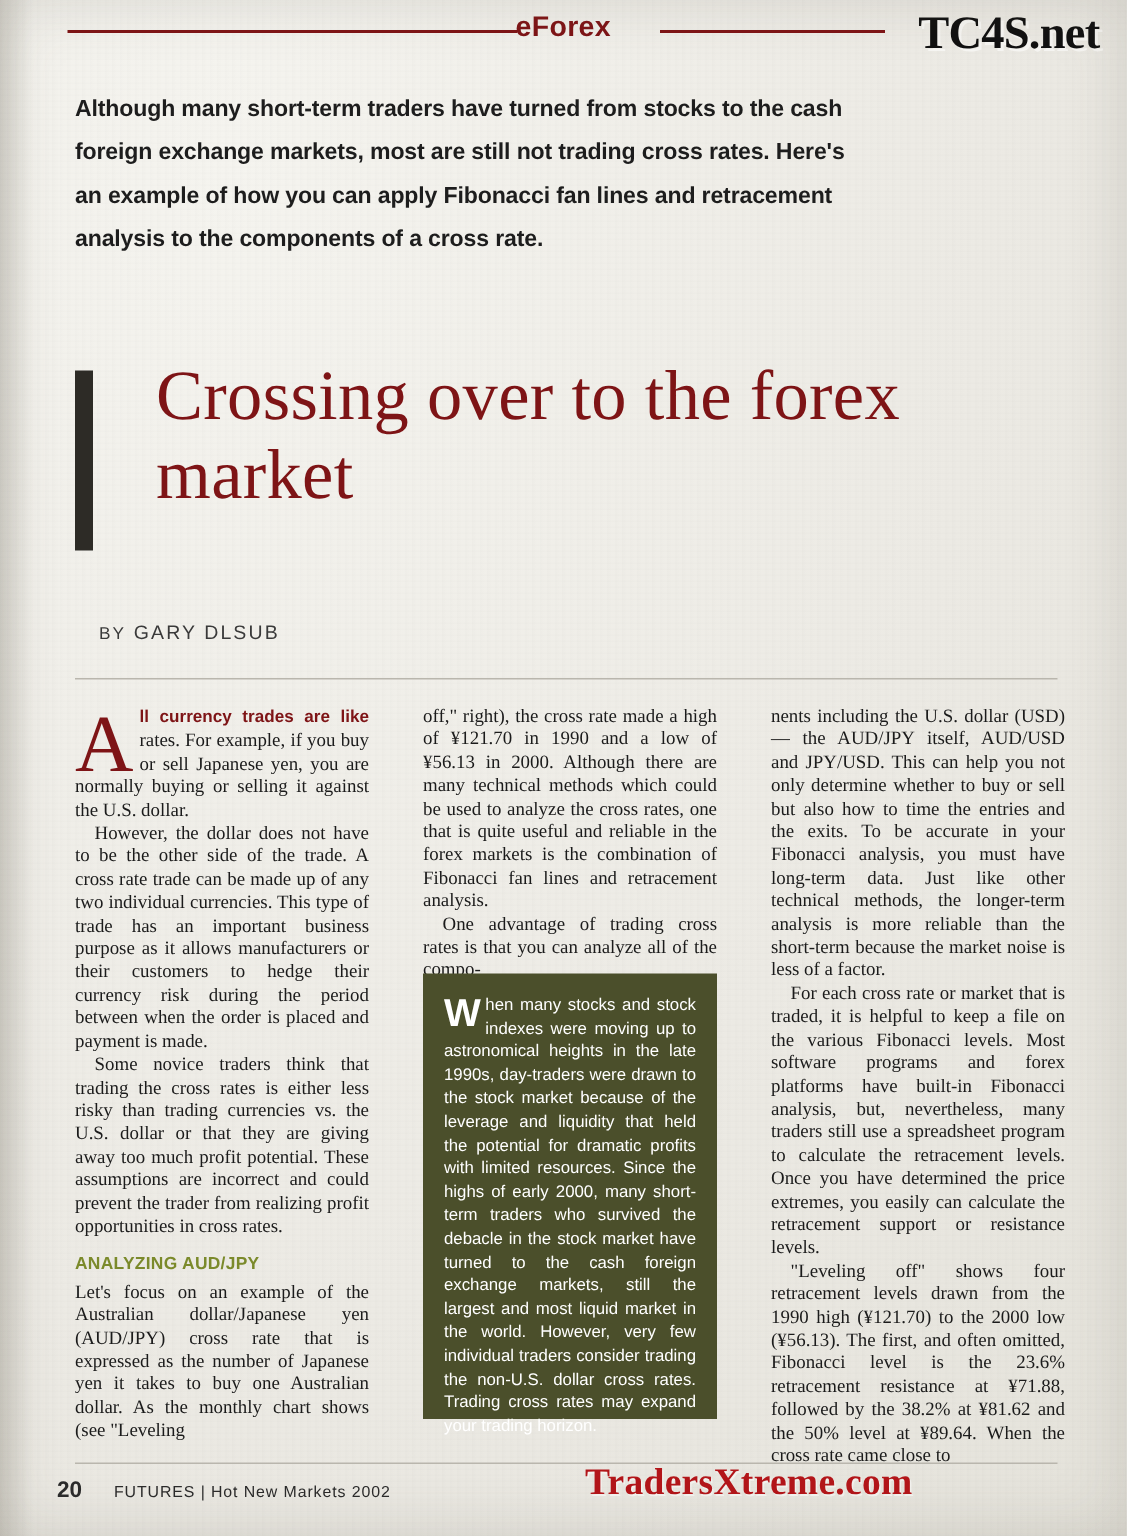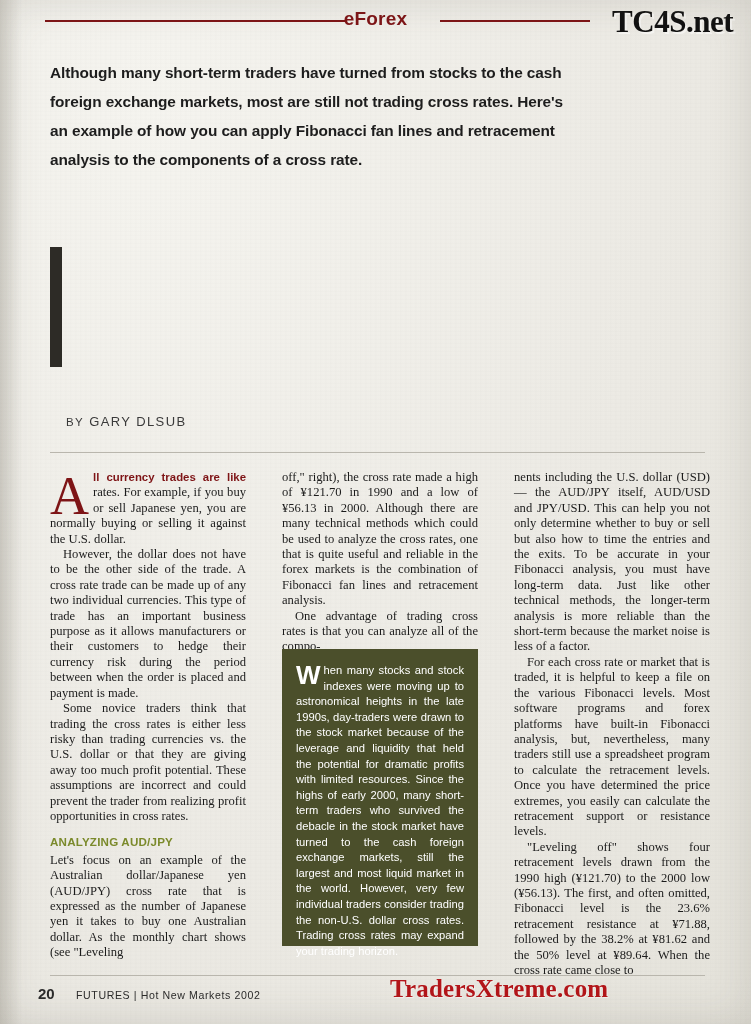--- a/index.html
+++ b/index.html
@@ -266,20 +266,21 @@
   <div class="paper-noise"></div>
 
   <div class="head-rule-left"></div>
   <div class="head-rule-right"></div>
   <div class="running-head">eForex</div>
   <div class="watermark-tc4s">TC4S.net</div>
 
   <div class="deck">Although many short-term traders have turned from stocks to the cash foreign exchange markets, most are still not trading cross rates. Here's an example of how you can apply Fibonacci fan lines and retracement analysis to the components of a cross rate.</div>
 
   <div class="headline-bar"></div>
+  <div class="headline">Crossing over to the forex market</div>
 
   <div class="byline">
     <span class="by">BY</span>
     <span>GARY DLSUB</span>
   </div>
   <div class="byline-rule"></div>
 
   <div class="cols">
 
     <div class="col col1">

